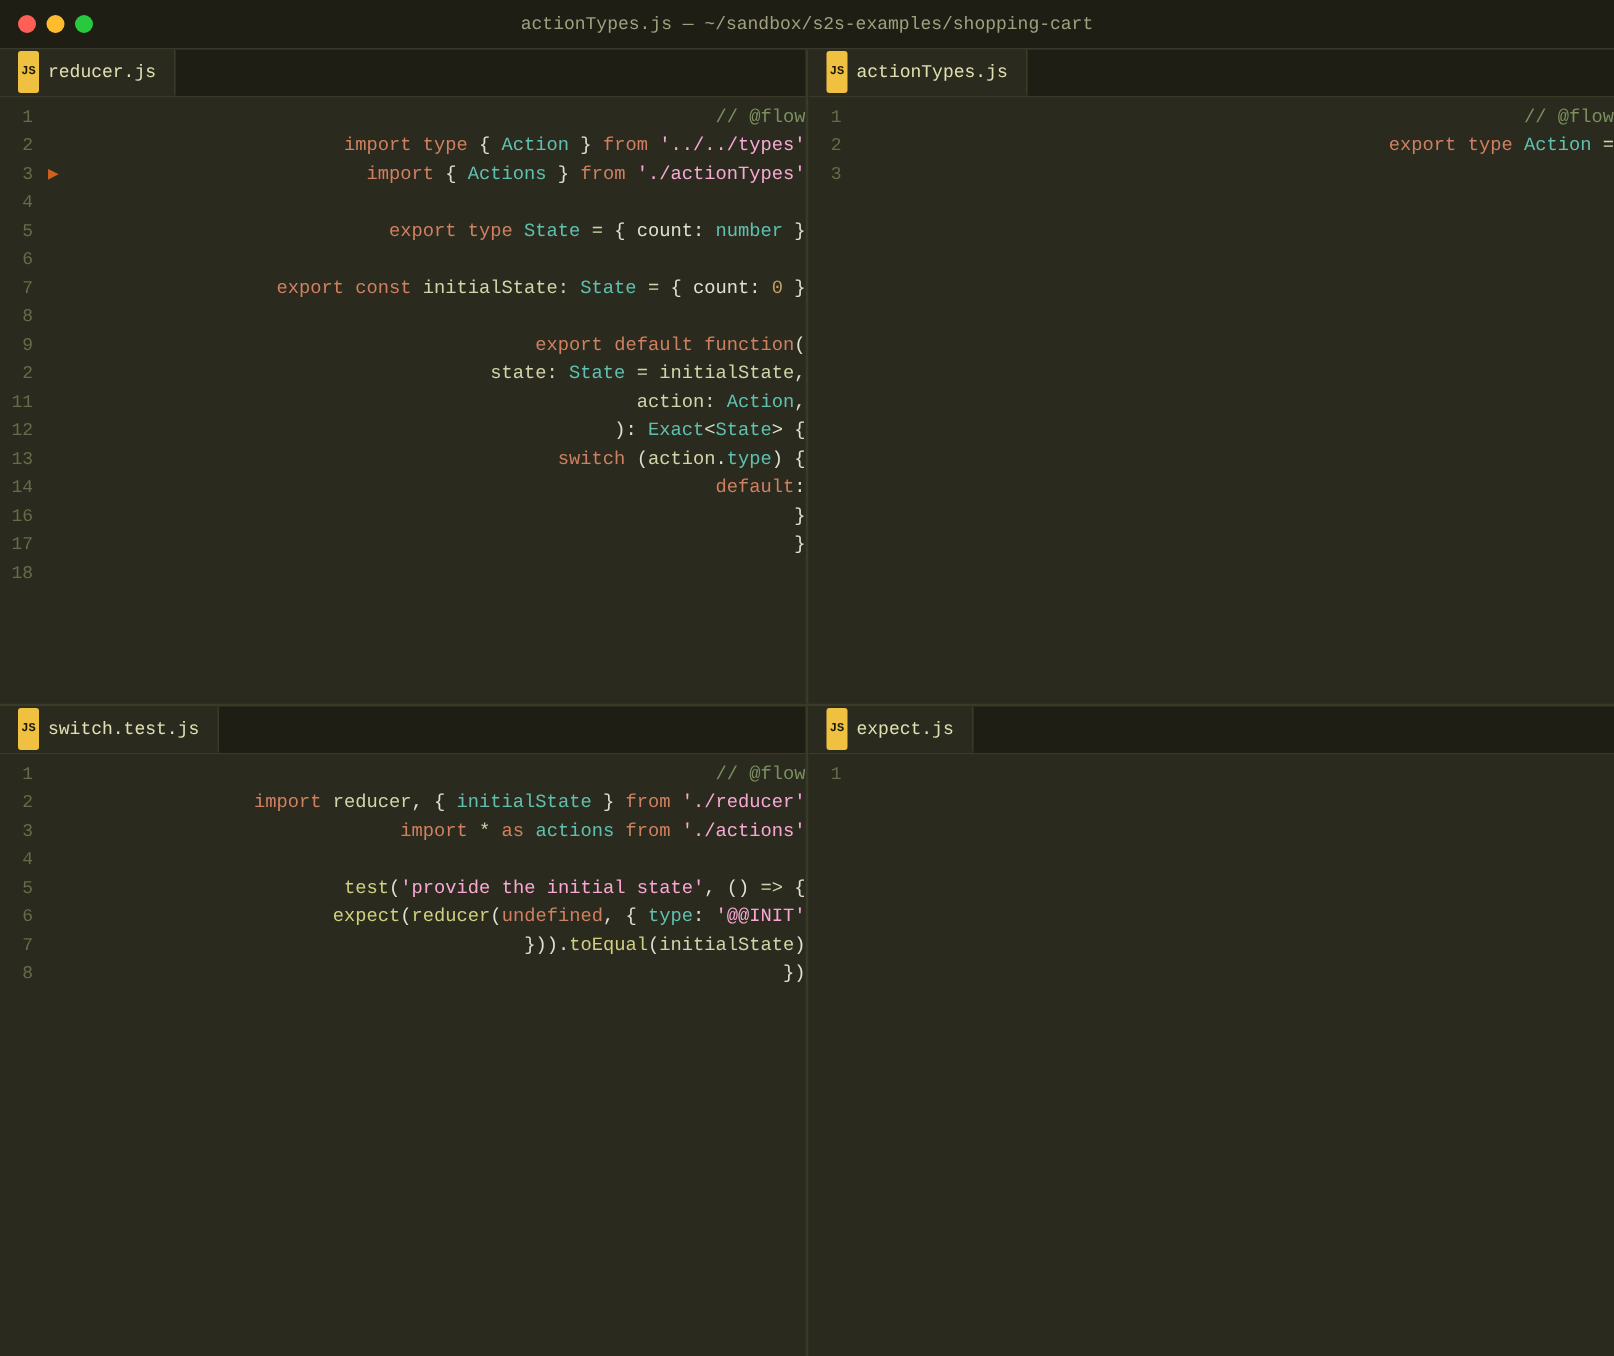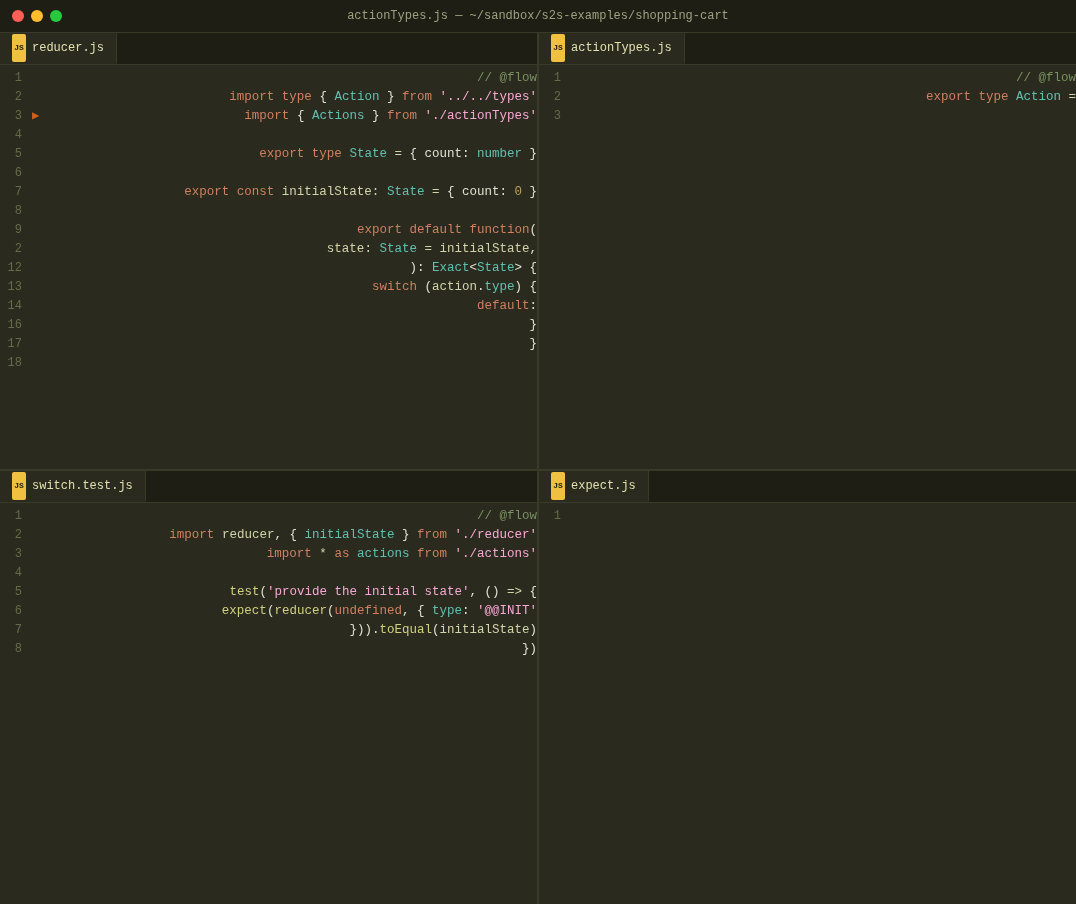--- a/index.html
+++ b/index.html
@@ -246,20 +246,25 @@
           <span class="arrow-indicator"></span>
           <span class="line-content"><span class="c-keyword">export</span> <span class="c-keyword">default</span> <span class="c-keyword">function</span><span class="c-white">(</span></span>
         </div>
 
         <div class="code-line">
           <span class="line-number">2</span>
           <span class="arrow-indicator"></span>
           <span class="line-content">  <span class="c-variable">state</span><span class="c-operator">:</span> <span class="c-teal">State</span> <span class="c-operator">=</span> <span class="c-variable">initialState</span><span class="c-white">,</span></span>
         </div>
 
+        <div class="code-line">
+          <span class="line-number">11</span>
+          <span class="arrow-indicator"></span>
+          <span class="line-content">  <span class="c-variable">action</span><span class="c-operator">:</span> <span class="c-teal">Action</span><span class="c-white">,</span></span>
+        </div>
 
         <div class="code-line">
           <span class="line-number">12</span>
           <span class="arrow-indicator"></span>
           <span class="line-content"><span class="c-white">): </span><span class="c-teal">Exact</span><span class="c-white">&lt;</span><span class="c-teal">State</span><span class="c-white">&gt; {</span></span>
         </div>
 
         <div class="code-line">
           <span class="line-number">13</span>
           <span class="arrow-indicator"></span>

